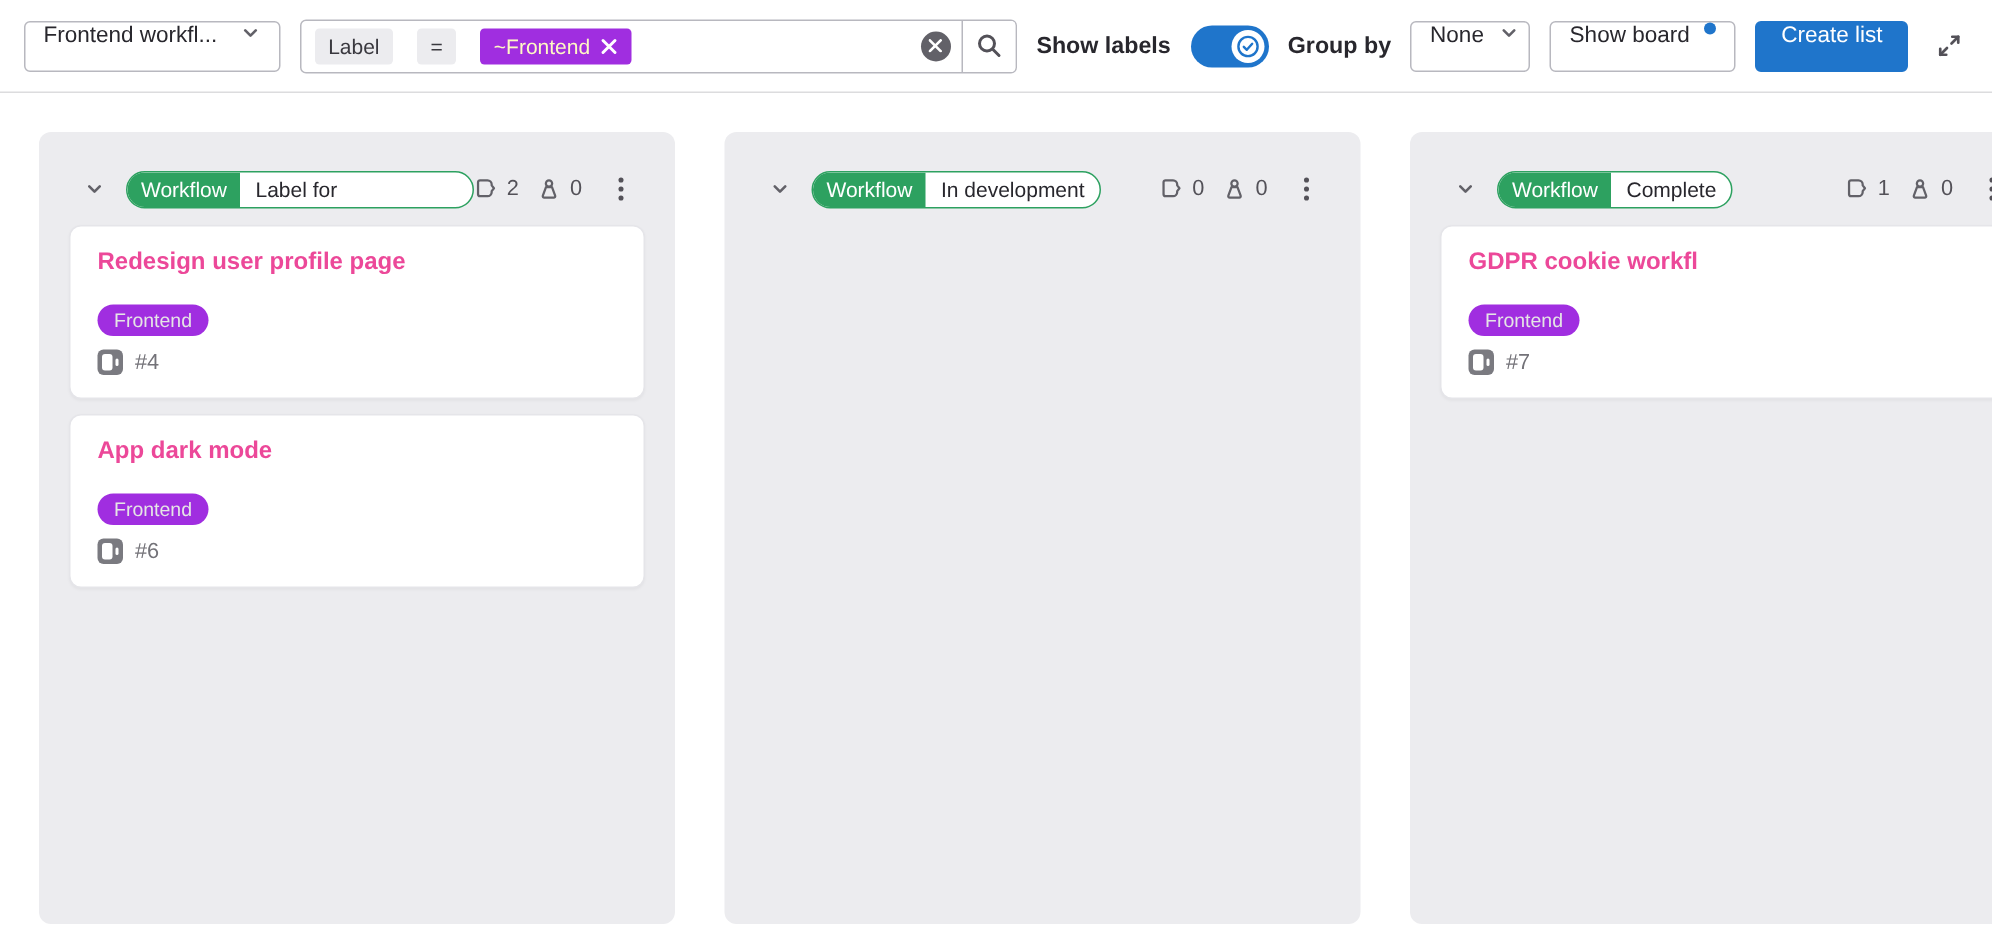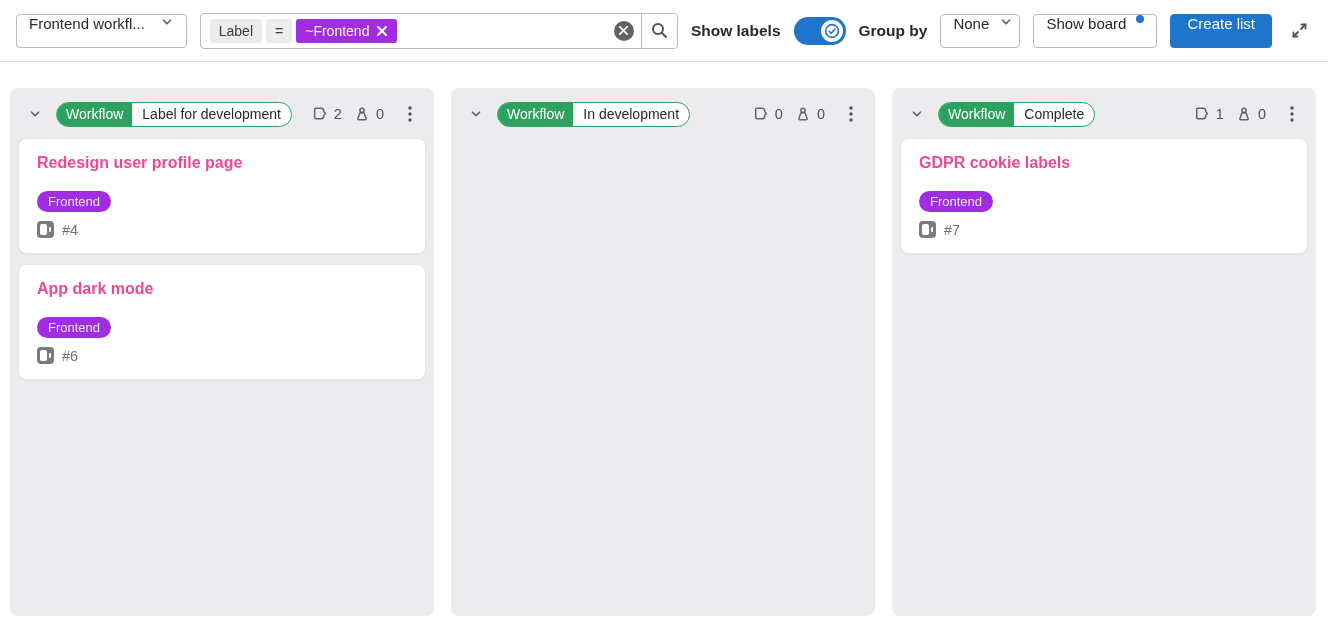--- a/index.html
+++ b/index.html
@@ -24,21 +24,21 @@
   }
   .board-dropdown { width: 180px; justify-content: space-between; }
   .chev { width: 14px; height: 14px; flex: 0 0 auto; }
   .chev polyline { fill: none; stroke: #626168; stroke-width: 2; stroke-linecap: round; stroke-linejoin: round; }
 
   .filterbar {
     width: 508px; height: 36px; background: #fff;
     border: 1px solid #b8b8bf; border-radius: 4px;
     display: flex; align-items: center; padding-left: 9px; overflow: hidden;
   }
-  .tokens { display: flex; align-items: center; gap: 4px; flex: 1; }
+  .tokens { display: flex; align-items: center; gap: 16px; flex: 1; }
   .tok {
     font-size: 14px; padding: 4px 9px; border-radius: 3px;
     background: #ececef; color: #3a393f; cursor: pointer;
   }
   .tok-value {
     background: var(--label-purple, #a02ee0); color: #fef9c3;
     display: inline-flex; align-items: center; gap: 7px;
   }
   .tok-x { width: 12px; height: 12px; }
   .tok-x line { stroke: #fff; stroke-width: 2; stroke-linecap: round; }
@@ -84,21 +84,21 @@
   }
 
   .expand-btn { border: none; background: transparent; padding: 4px; cursor: pointer; margin-left: 2px; }
   .expand-btn svg { width: 17px; height: 17px; display: block; }
   .expand-btn line, .expand-btn polyline { stroke: #535158; stroke-width: 1.8; fill: none; stroke-linecap: round; stroke-linejoin: round; }
 
   
   .board { display: flex; gap: 17px; padding: 26px 10px 0 10px; align-items: flex-start; }
   .column {
     width: 424px; height: 528px; background: #ececef; border-radius: 8px;
-    padding: 8px; flex: 0 0 auto;
+    padding: 20px; flex: 0 0 auto; margin-left: 16px;
   }
   .col-header { display: flex; align-items: center; padding: 6px 8px 10px 8px; height: 40px; }
   .collapse-btn { border: none; background: transparent; padding: 2px; cursor: pointer; display: flex; }
   .scoped-label {
     display: inline-flex; align-items: stretch; height: 25px; margin-left: 12px;
     border: 1px solid var(--scoped-green, #2da160); border-radius: 13px;
     overflow: hidden; background: #fff; font-size: 14px; line-height: 23px;
   }
   .scope-key { background: var(--scoped-green, #2da160); color: #fff; padding: 0 9px; }
   .scope-val { color: #28272d; padding: 0 10px; }
@@ -331,21 +331,21 @@
       <button class="col-menu">
         <svg viewBox="0 0 4 16">
           <circle cx="2" cy="2" r="1.7"></circle>
             <circle cx="2" cy="8" r="1.7"></circle>
             <circle cx="2" cy="14" r="1.7"></circle>
         </svg>
       </button>
     </div>
     <div class="cards">
       <div class="card">
-        <div class="card-title">GDPR cookie labels</div>
+        <div class="card-title">GDPR cookie workfl</div>
         <div class="card-labels">
           <span class="label-pill">Frontend</span>
         </div>
         <div class="card-footer">
           <span class="avatar"></span>
           <span class="issue-ref">#7</span>
         </div>
       </div>
     </div>
   </div>

